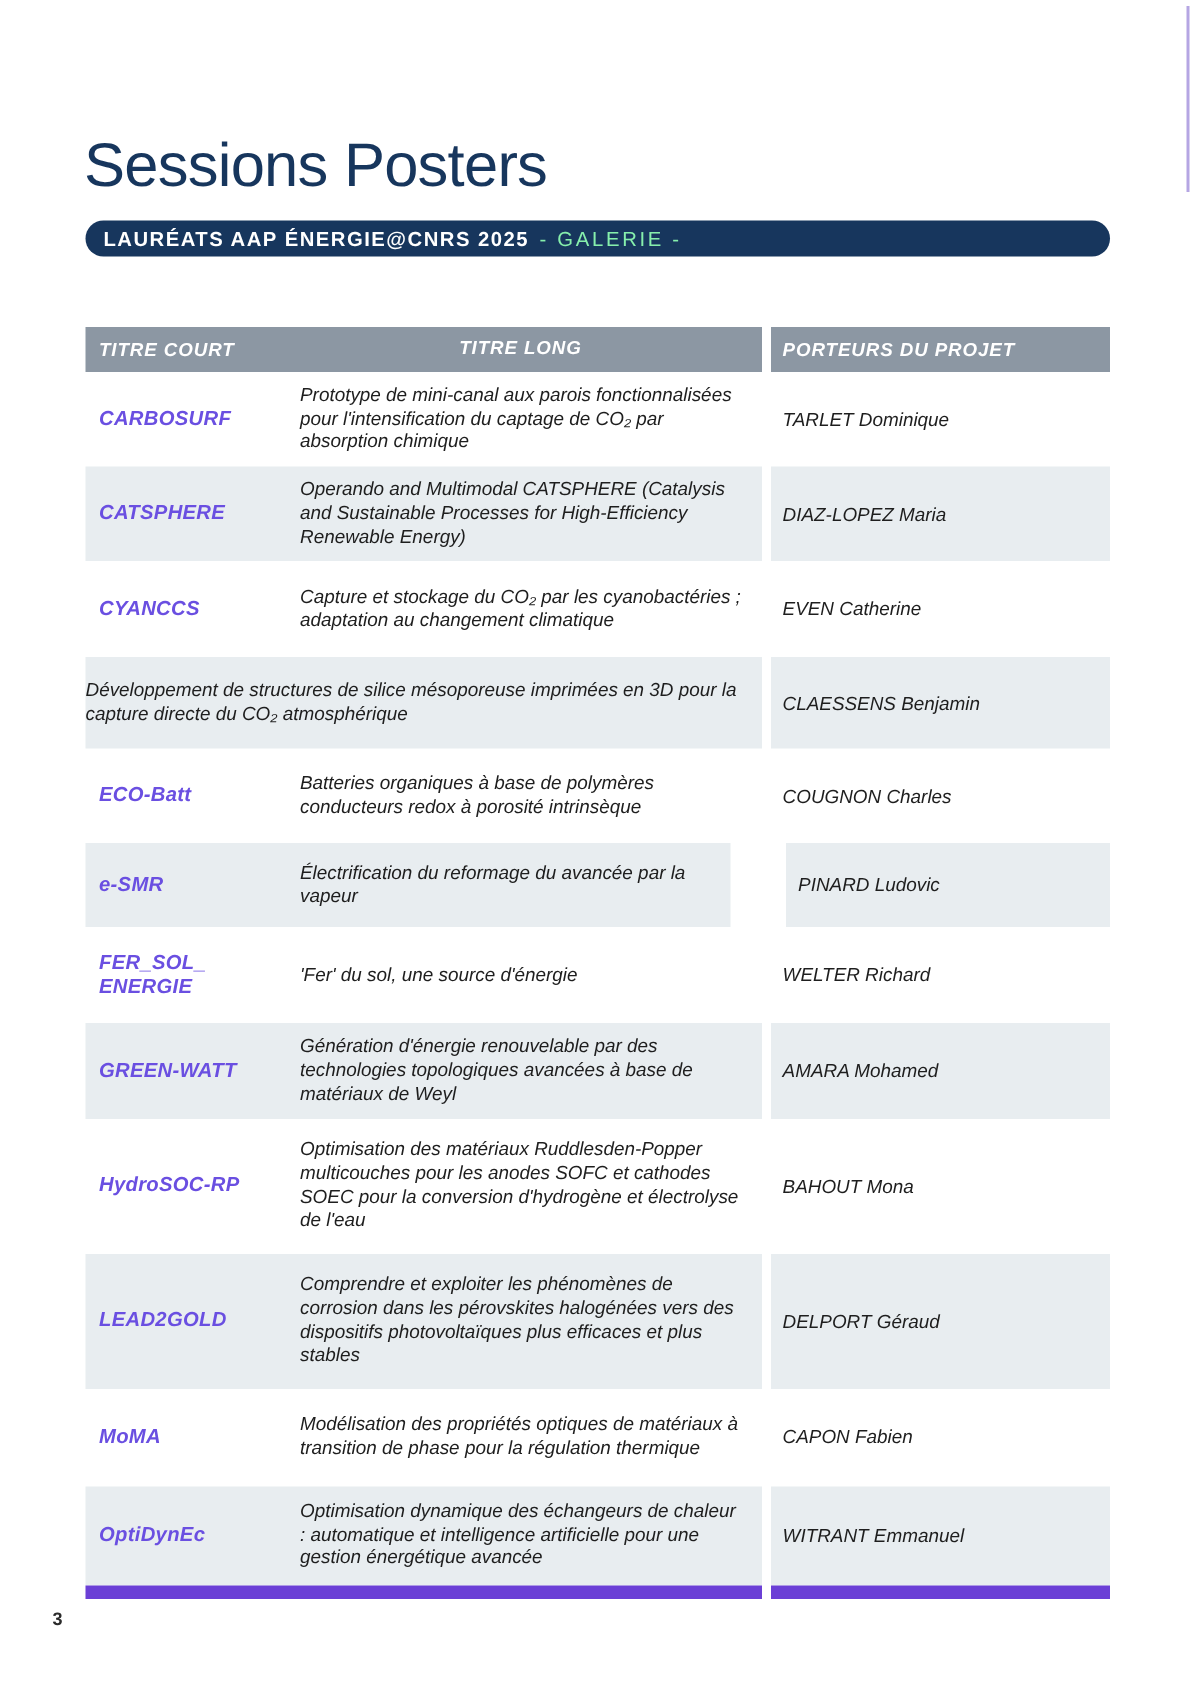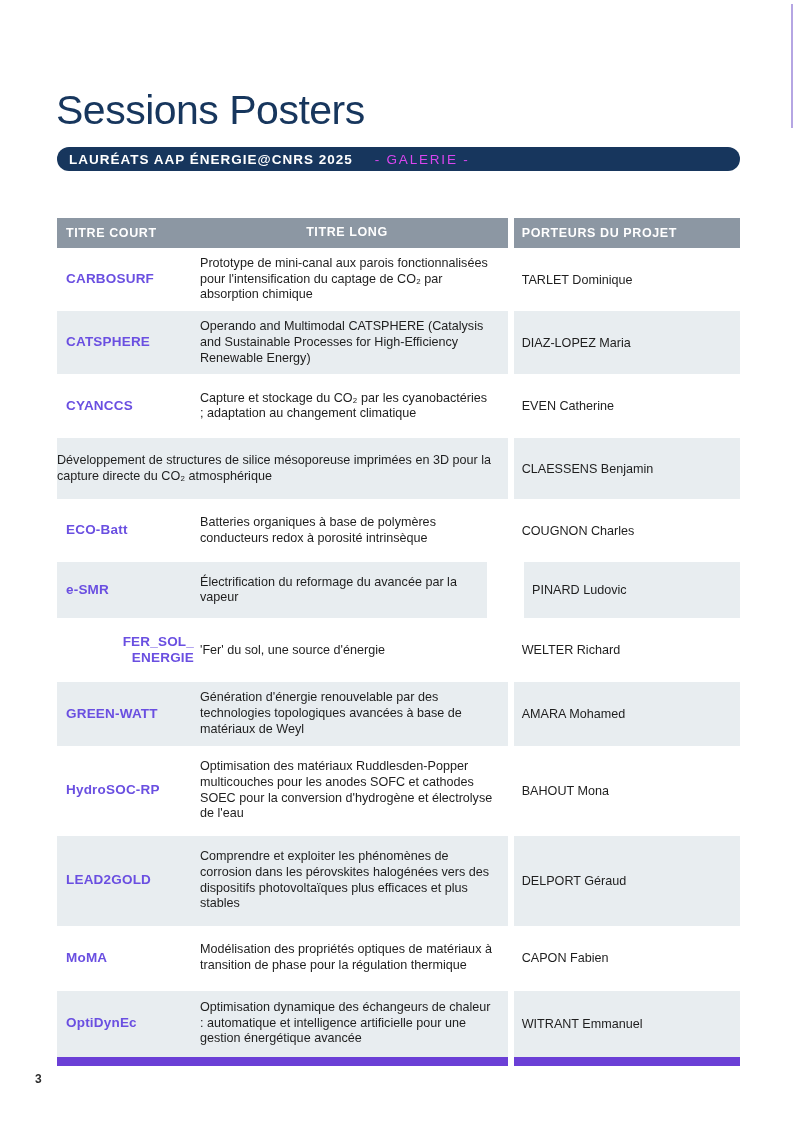--- a/index.html
+++ b/index.html
@@ -18,44 +18,43 @@
   }
   .banner {
     position: absolute; left: 57px; top: 147px;
     width: 683px; height: 24px; border-radius: 17px;
     background: #17365d; color: #ffffff;
     display: flex; align-items: center;
     padding-left: 12px; box-sizing: border-box;
     font-size: 13.5px;
   }
   .banner-bold { font-weight: bold; letter-spacing: 1px; }
-  .banner-light { font-weight: normal; letter-spacing: 1.8px; margin-left: 22px; color: #d946ef; }
-
-  .table { position: absolute; left: 57px; top: 218px; width: 683px; }
+  .banner-light { font-weight: normal; letter-spacing: 1.8px; margin-left: 7px; color: #86efac; }
+
+  .table { position: absolute; left: 57px; top: 218px; width: 683px; font-style: italic; }
   .row { display: flex; align-items: stretch; }
   .row .left  { width: 471px; display: flex; align-items: stretch; }
   .row .gutter { width: 6px; background: #ffffff; }
   .row .right { width: 236px; display: flex; align-items: center;
                 padding-left: 8px; box-sizing: border-box; }
   .row.alt .left, .row.alt .right { background: #e8edf0; }
 
   .hdr .left, .hdr .right { background: #8c97a3; color: #ffffff; height: 30px; }
   .hdr .col1, .hdr .col2 { font-weight: bold; font-size: 12.5px; letter-spacing: 0.6px; }
   .hdr .right { font-weight: bold; font-size: 12.5px; letter-spacing: 0.6px; }
   .hdr .col2 { justify-content: center; text-align: center; }
 
   .col1 {
     width: 143px; box-sizing: border-box;
     padding: 8px 6px 8px 9px;
     display: flex; align-items: center;
   }
   .body .col1 {
     color: #6a4fe1; font-weight: bold; font-size: 13.5px; letter-spacing: 0.2px;
     line-height: 1.25;
-    text-align: right;
   }
   .col2 {
     flex: 1; box-sizing: border-box;
     padding: 8px 14px 8px 0;
     display: flex; align-items: center;
     font-size: 12.6px; line-height: 1.25;
   }
   .body .right { font-size: 12.6px; }
 
   

